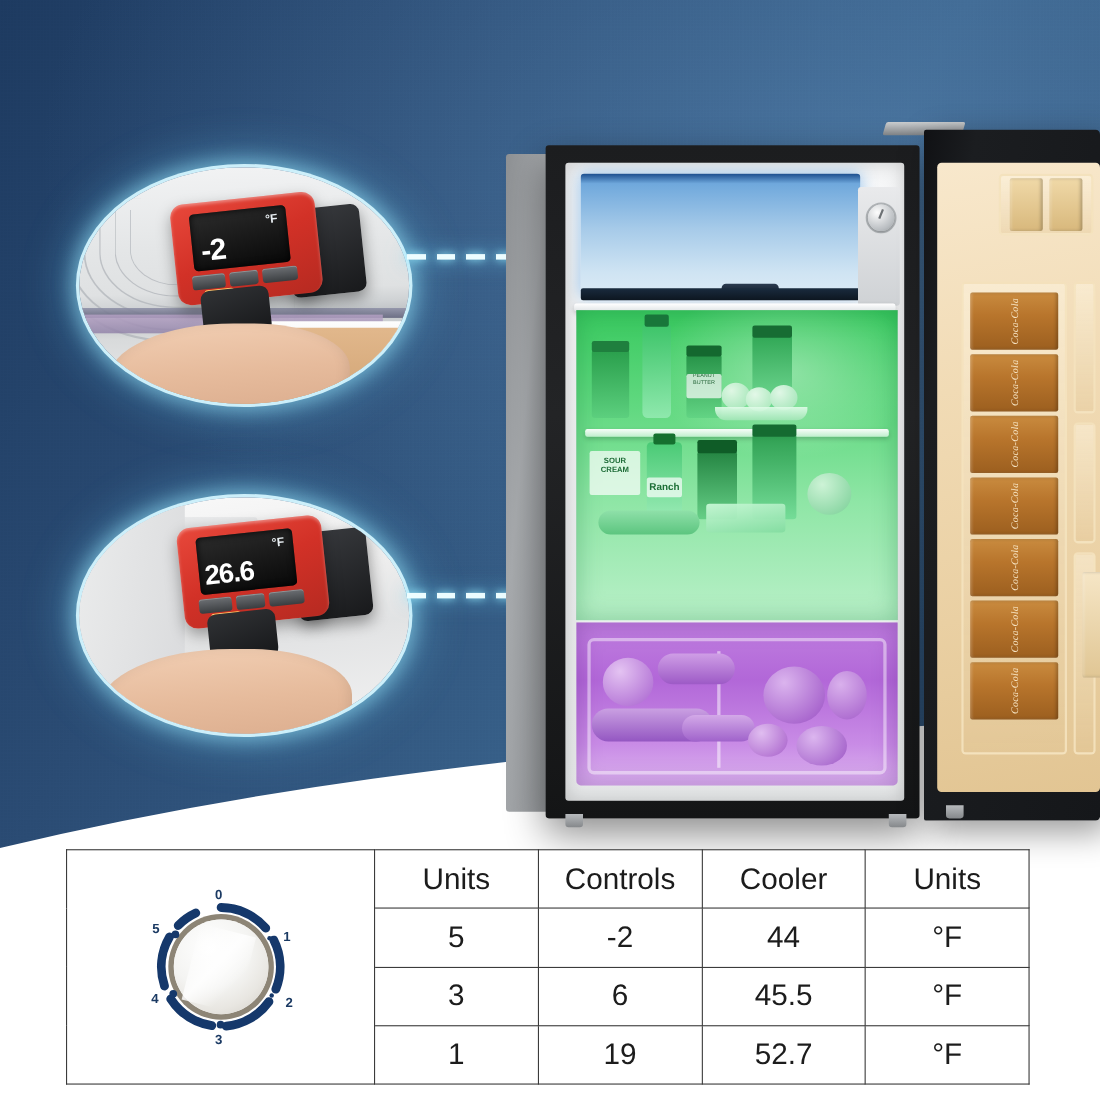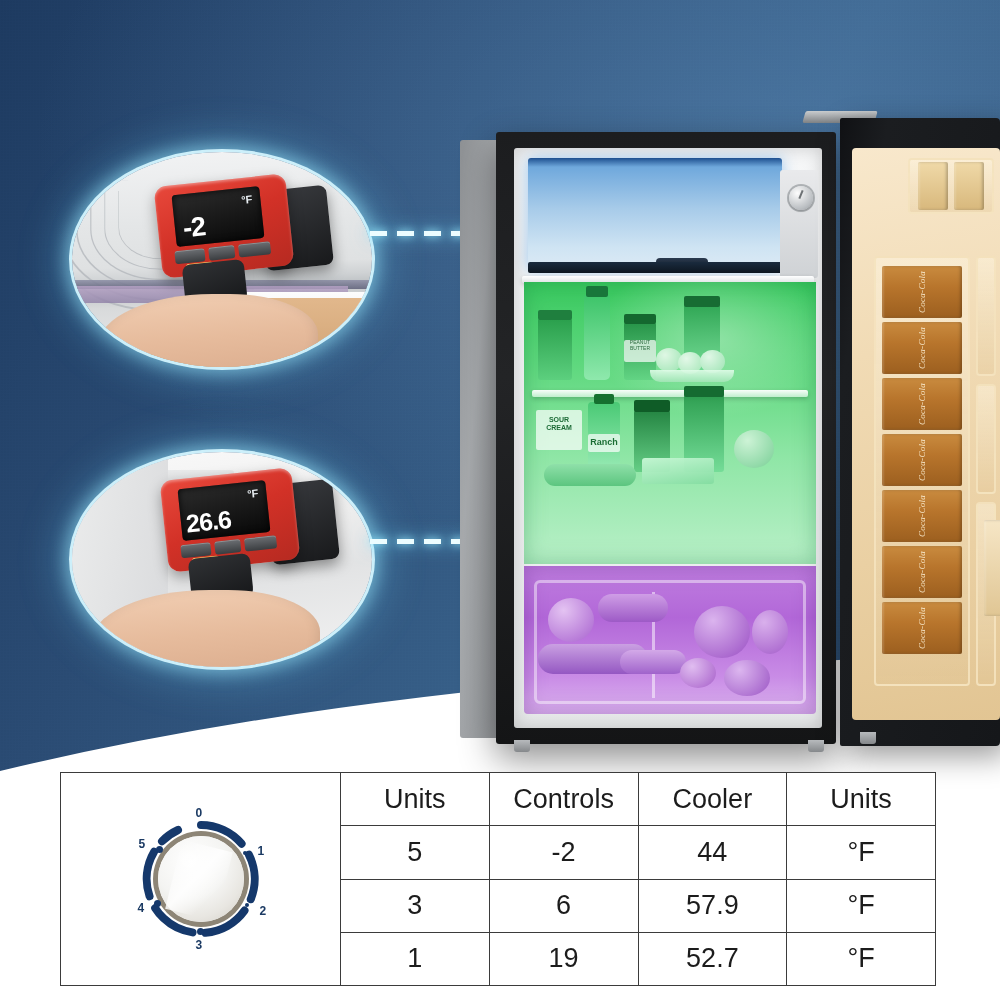--- a/index.html
+++ b/index.html
@@ -589,21 +589,21 @@
       </tr>
       <tr>
         <td>5</td>
         <td>-2</td>
         <td>44</td>
         <td>°F</td>
       </tr>
       <tr>
         <td>3</td>
         <td>6</td>
-        <td>57.9</td>
+        <td>45.5</td>
         <td>°F</td>
       </tr>
       <tr>
         <td>1</td>
         <td>19</td>
         <td>52.7</td>
         <td>°F</td>
       </tr>
     </tbody>
       </table>

